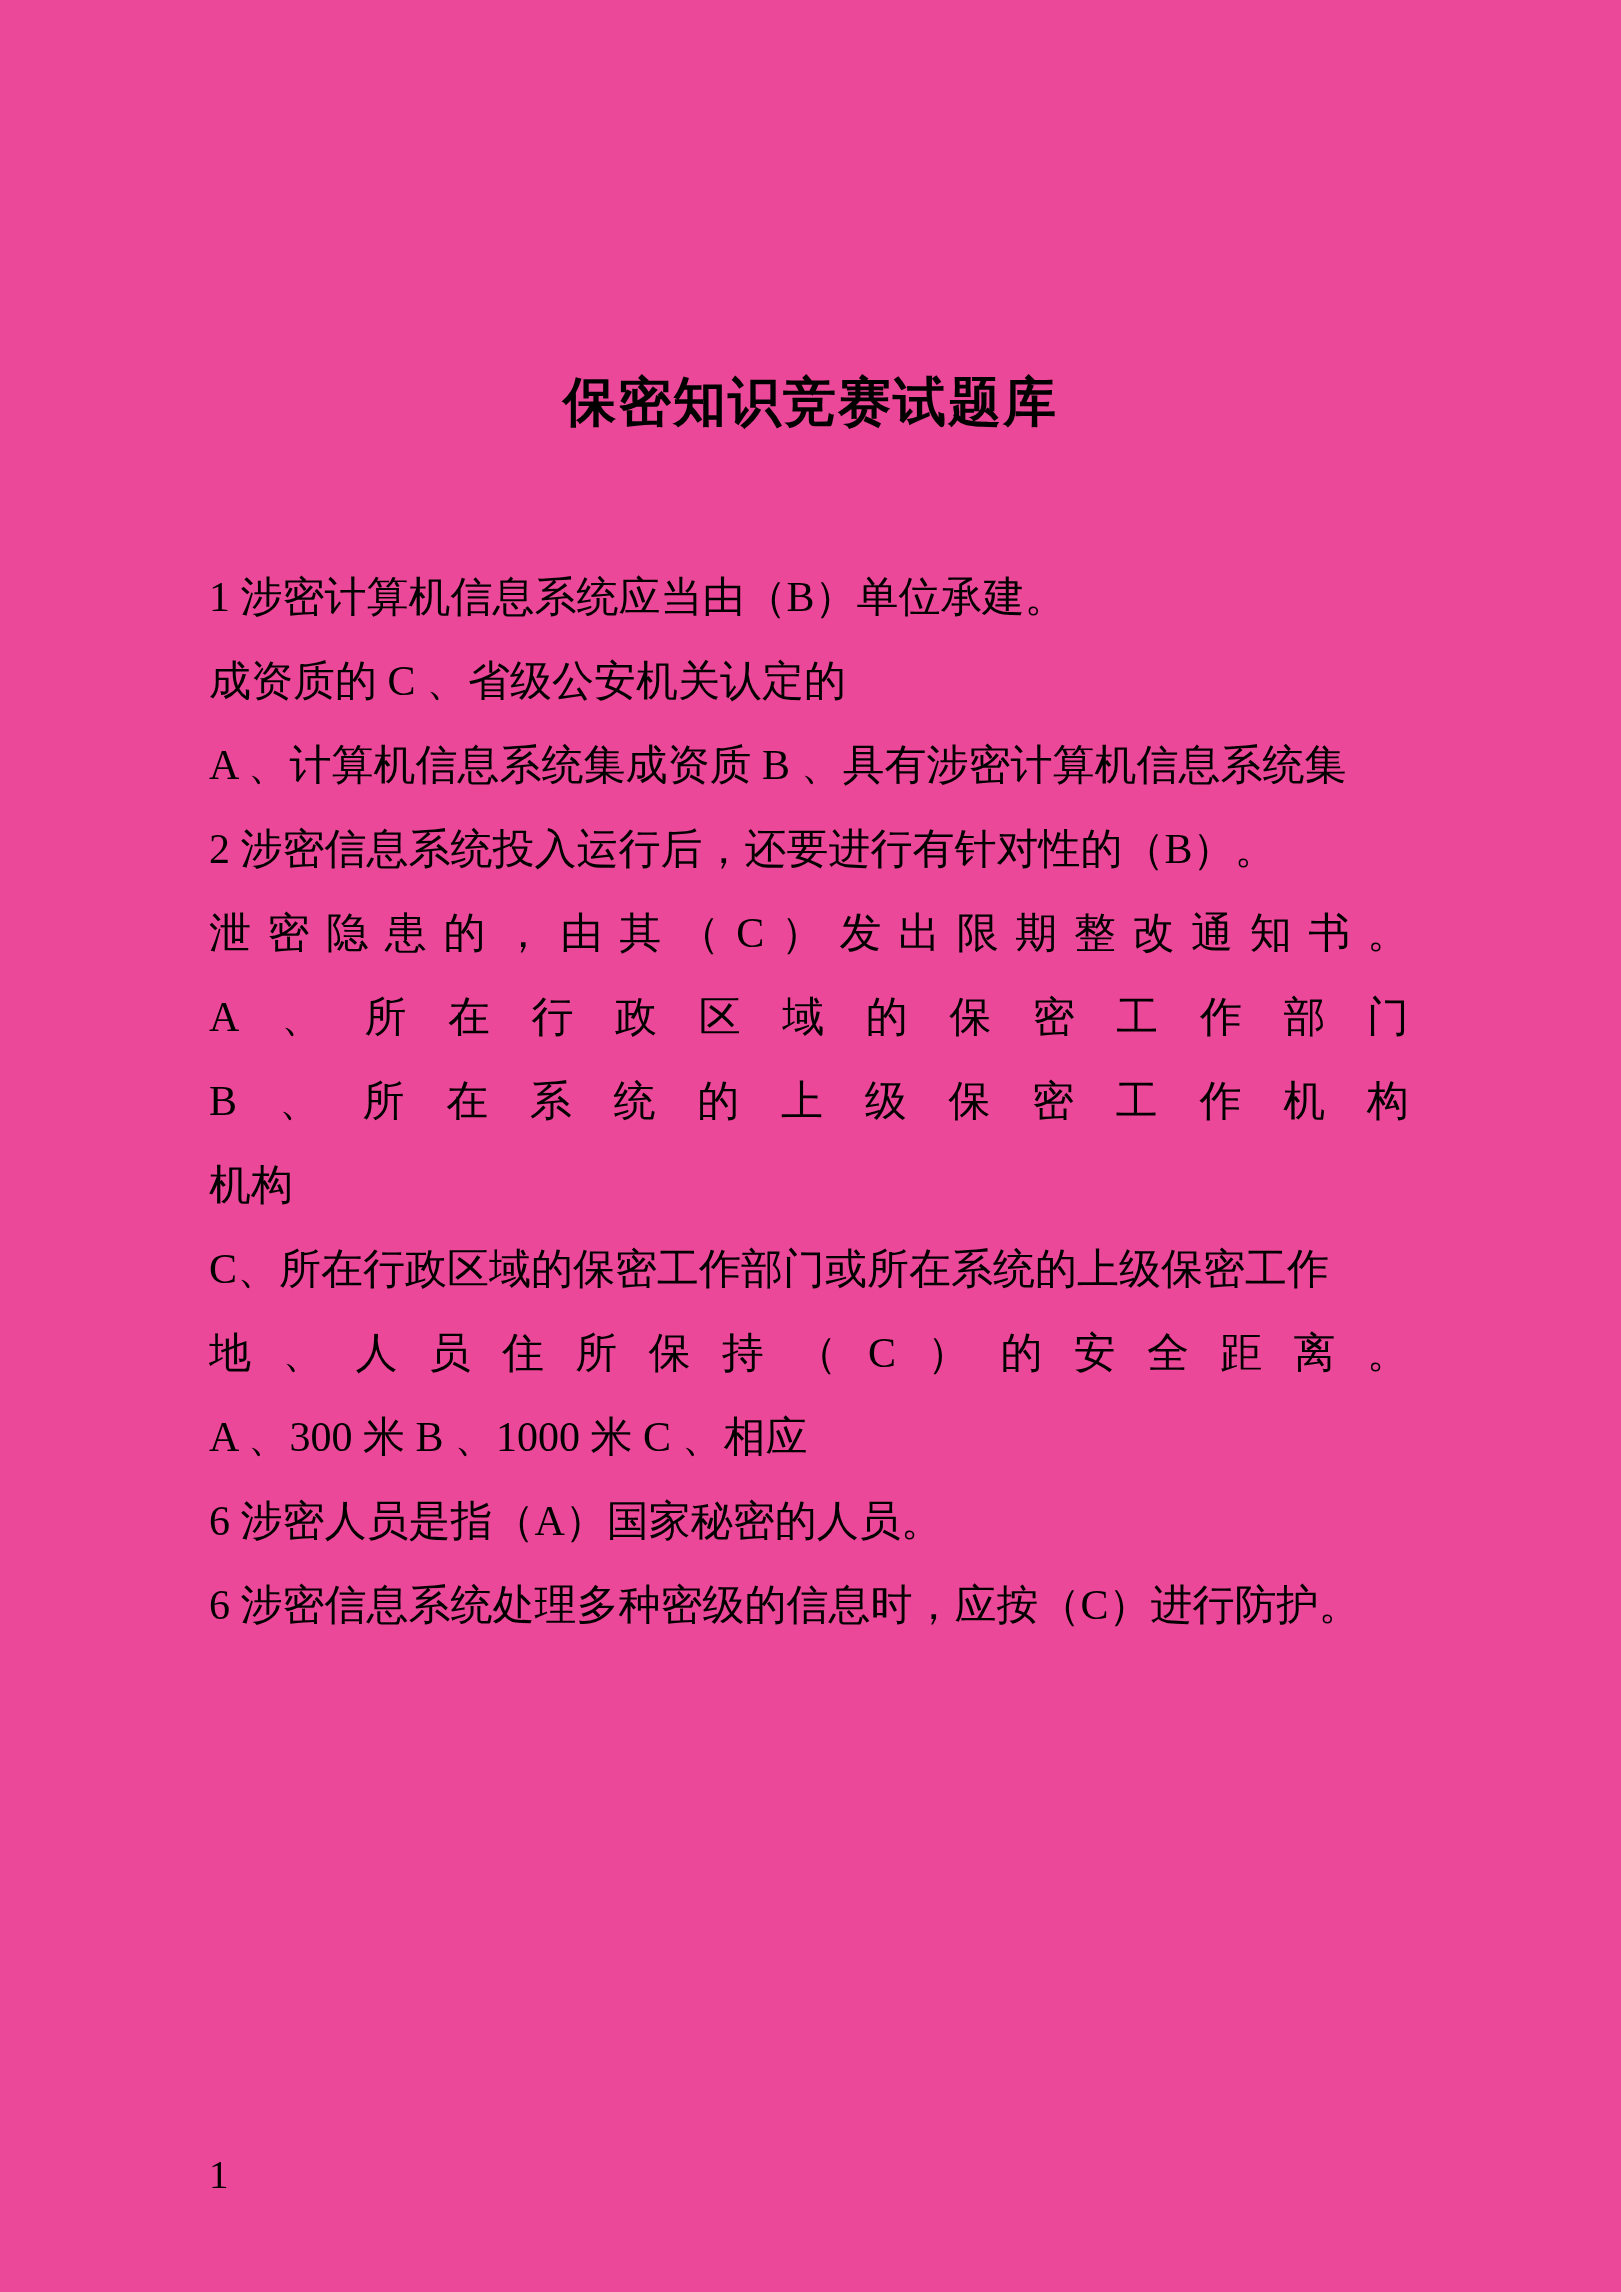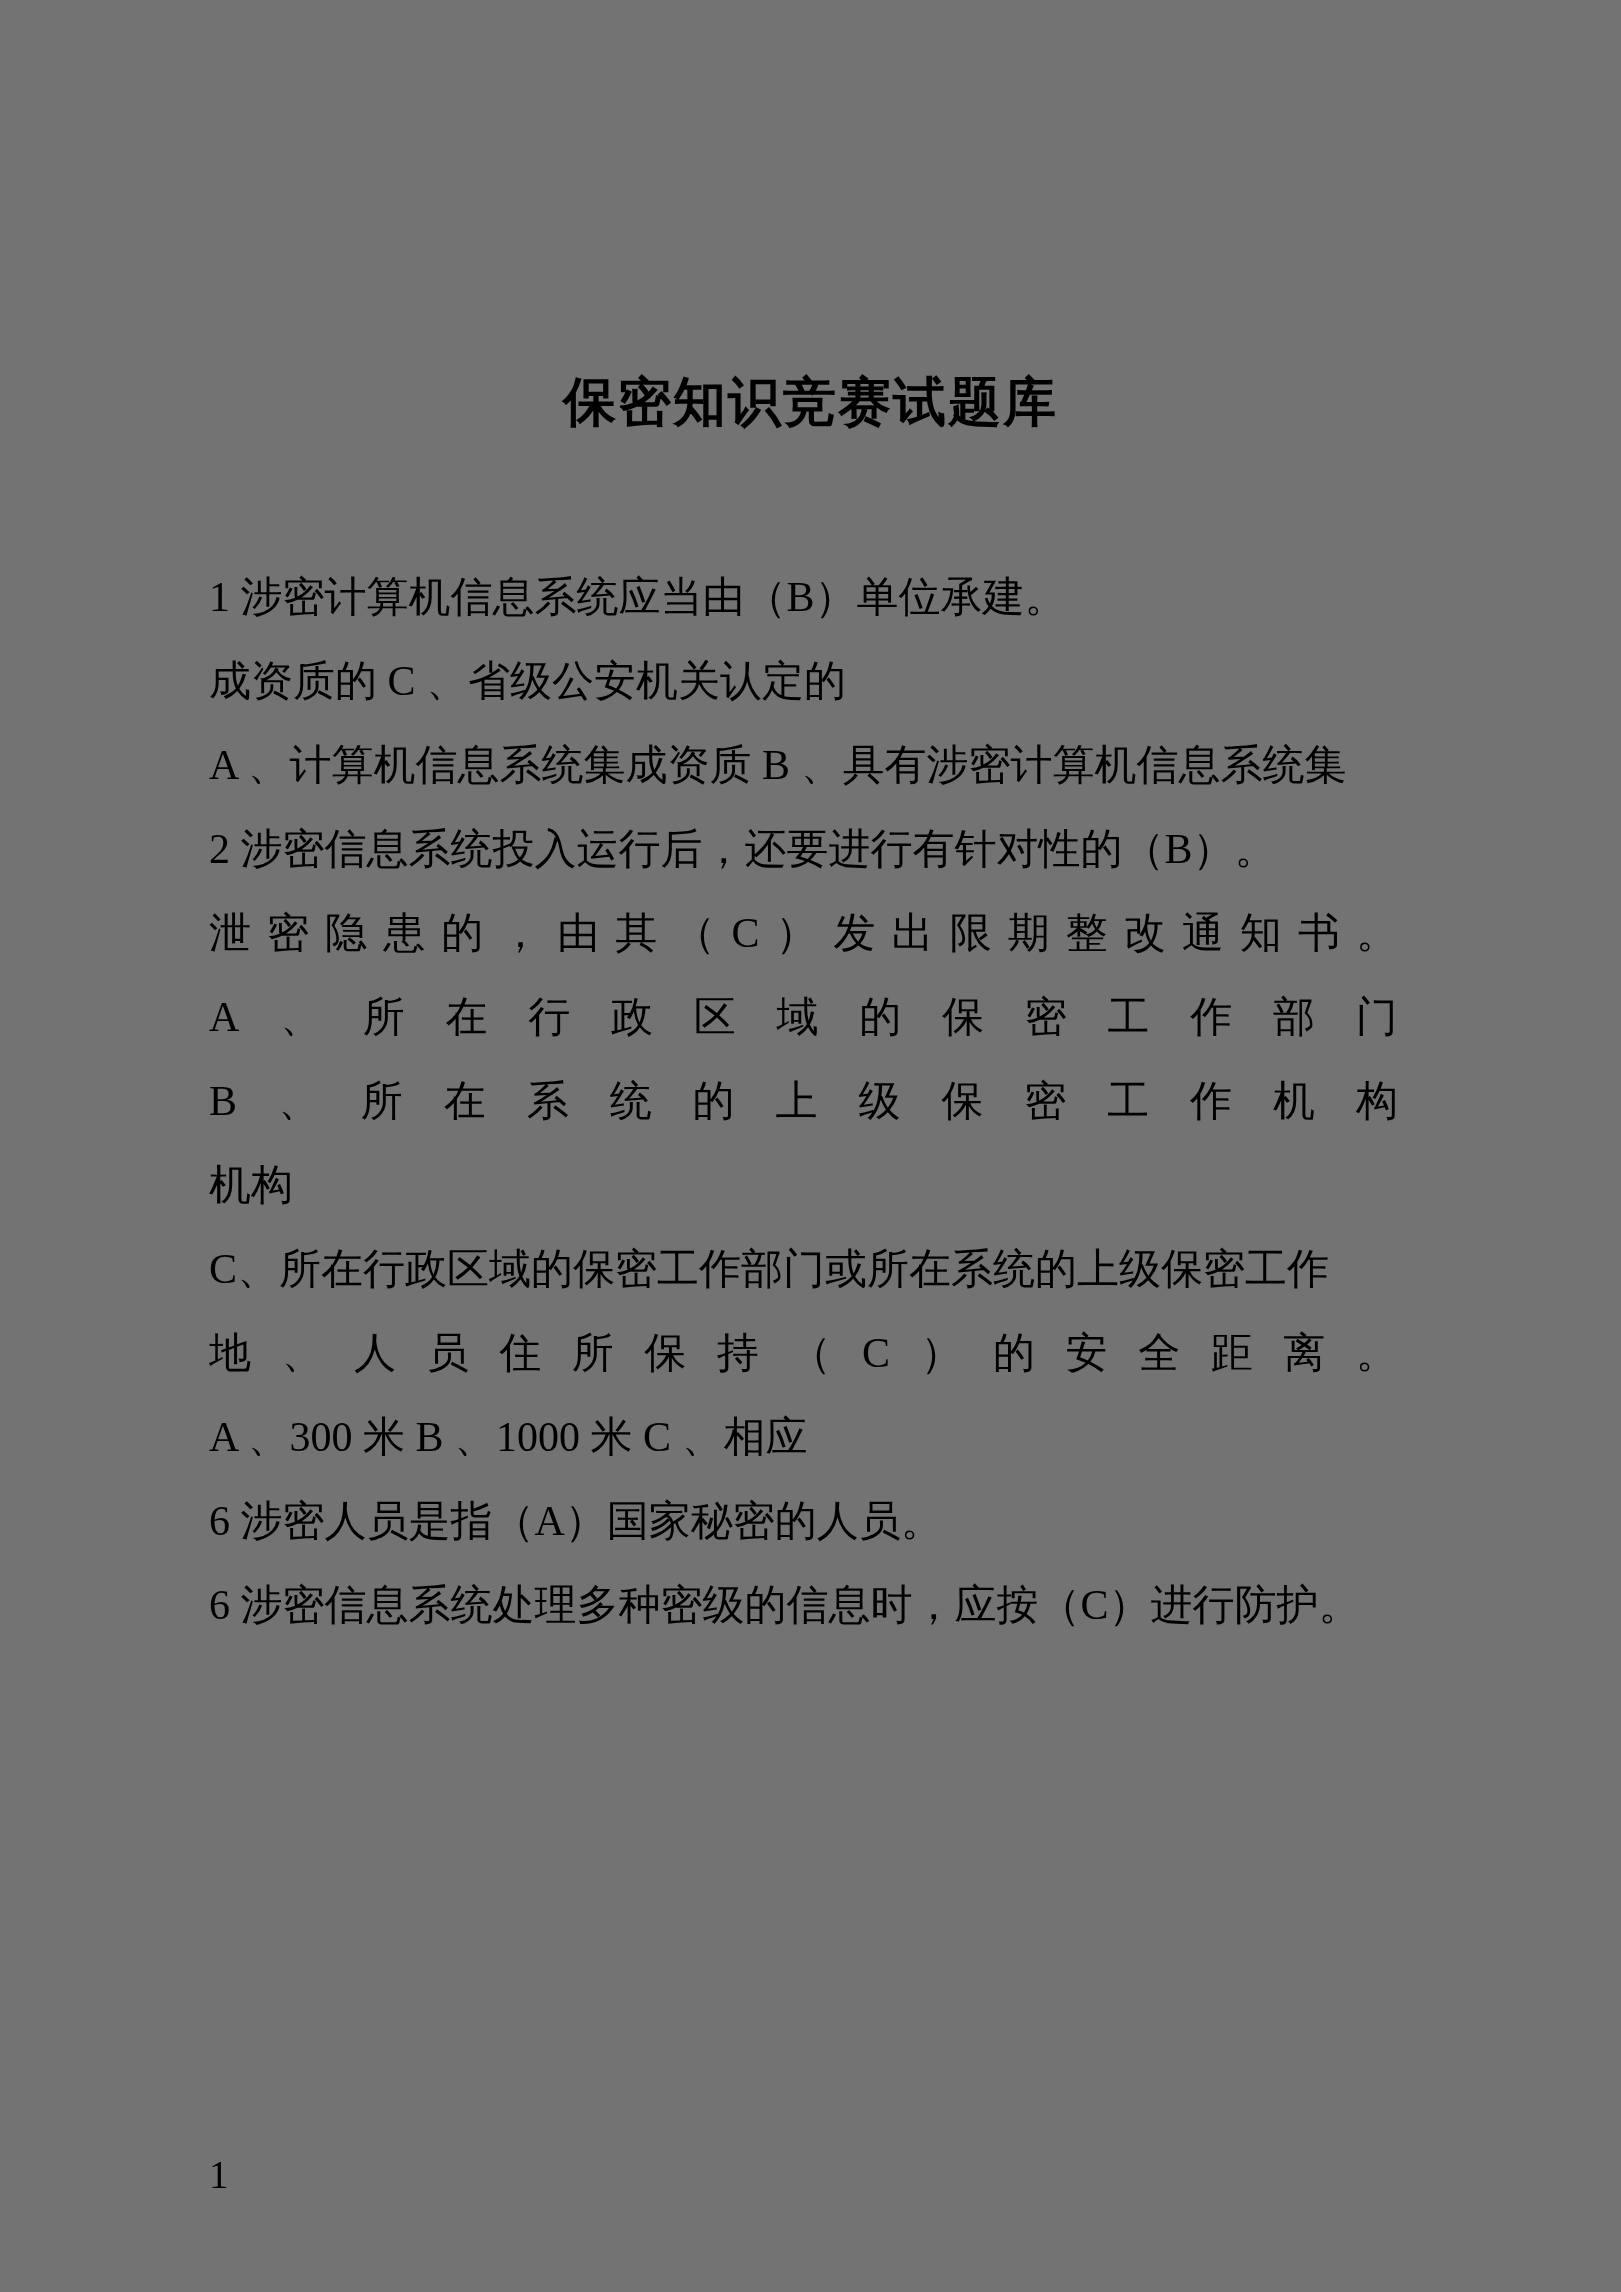--- a/index.html
+++ b/index.html
@@ -4,21 +4,21 @@
 <style>
   html, body {
     margin: 0;
     padding: 0;
     background: #ffffff;
   }
   .page {
     position: relative;
     width: 1621px;
     height: 2293px;
-    background: #737373;
+    background: #ec4899;
     color: #000000;
     font-family: "Liberation Serif", "DejaVu Serif", serif;
     overflow: hidden;
   }
   .title {
     position: absolute;
     top: 372px;
     left: 0;
     width: 100%;
     margin: 0;
@@ -26,21 +26,21 @@
     font-family: "Liberation Sans", "DejaVu Sans", sans-serif;
     font-weight: 600;
     font-size: 53px;
     letter-spacing: 2px;
     line-height: 59px;
   }
   .doc-body {
     position: absolute;
     top: 555px;
     left: 209px;
-    right: 223px;
+    right: 212px;
     font-size: 42px;
     line-height: 84px;
     text-align: left;
   }
   .line {
     height: 84px;
     line-height: 84px;
     white-space: nowrap;
     overflow: hidden;
   }

